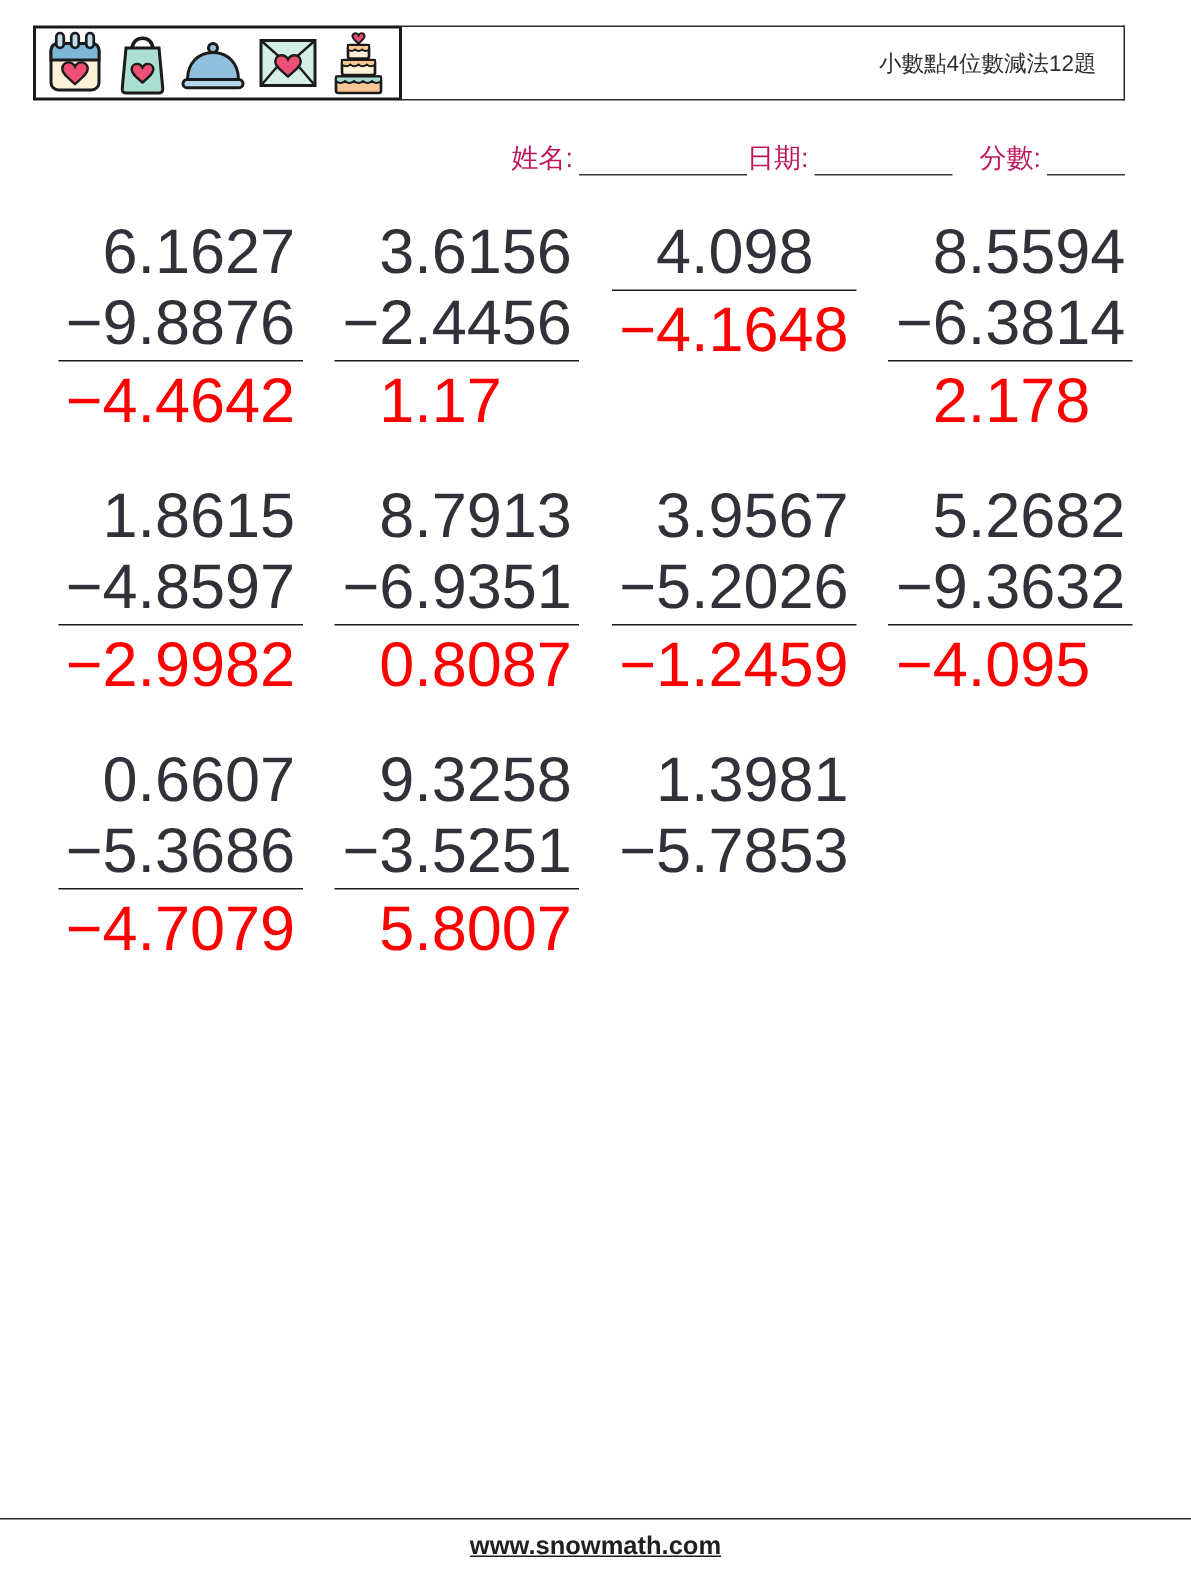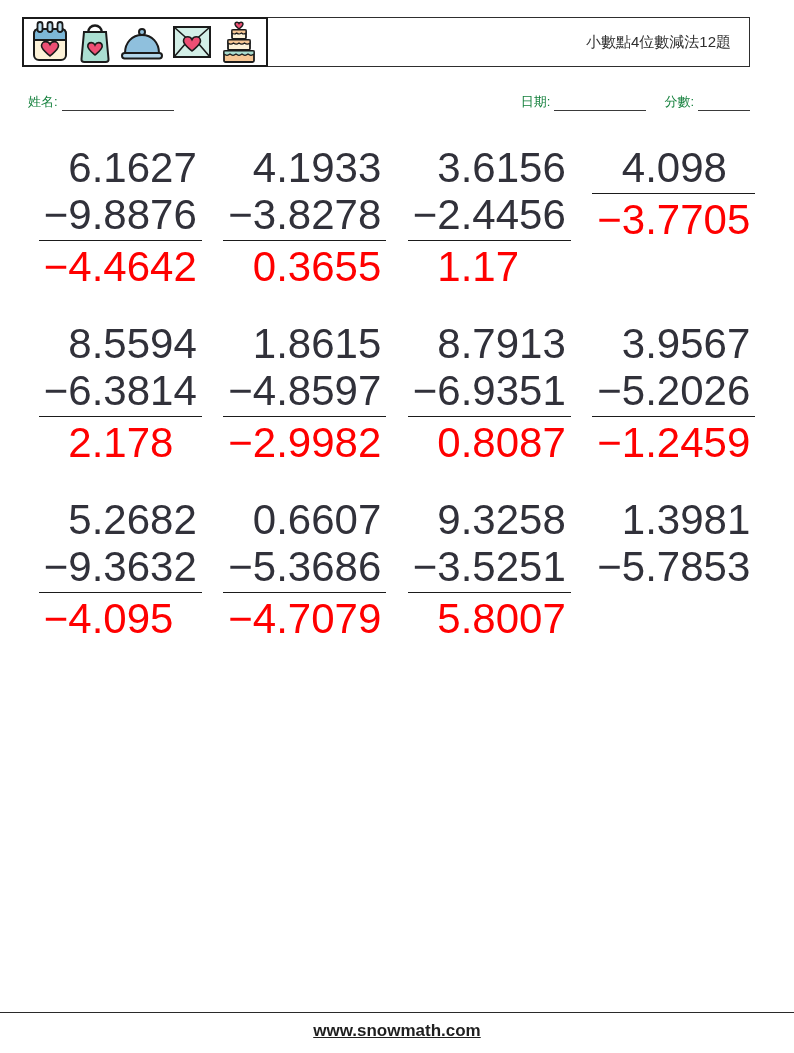--- a/index.html
+++ b/index.html
@@ -14,21 +14,21 @@
     border:2px solid #1b1b1b;background:#fff;display:flex;align-items:center;
     gap:7px;padding:1px 8px 1px 6px;box-sizing:border-box;height:50px;
   }
   .icon-box svg{display:block;}
   .title-box{
     border:1px solid #2e2e2e;border-left:none;flex:1;display:flex;align-items:center;
     justify-content:flex-end;padding-right:18px;box-sizing:border-box;height:50px;
     font-size:15px;color:#2e2e2e;
   }
   
-  .fields{position:absolute;top:93px;left:28px;right:44px;display:flex;justify-content:space-between;font-size:13px;color:#15803d;}
+  .fields{position:absolute;top:93px;left:28px;right:44px;display:flex;justify-content:flex-end;font-size:18px;color:#be185d;}
   .blank{display:inline-block;border-bottom:1.5px solid #3a3a3a;height:15px;vertical-align:bottom;margin-left:4px;}
   .blank.name{width:112px;}
   .blank.date{width:92px;margin-right:18px;}
   .blank.score{width:52px;}
   
   .grid{
     position:absolute;top:144px;left:28px;width:738px;
     display:grid;grid-template-columns:repeat(4,1fr);row-gap:30px;justify-items:center;
   }
   .problem{display:inline-block;text-align:right;font-size:42px;line-height:47px;color:#31313a;}
@@ -104,32 +104,27 @@
   </div>
 </div>
 
 <div class="grid">
   <div class="problem">
     <div class="num top">6.1627</div>
     <div class="num bottom">−9.8876</div>
     <div class="num answer">−4.4642</div>
   </div>
   <div class="problem">
-    <div class="num top">4.1933</div>
-    <div class="num bottom">−3.8278</div>
-    <div class="num answer">0.3655</div>
-  </div>
-  <div class="problem">
     <div class="num top">3.6156</div>
     <div class="num bottom">−2.4456</div>
     <div class="num answer">1.17<span class="pad">00</span></div>
   </div>
   <div class="problem">
     <div class="num top">4.098<span class="pad">0</span></div>
-    <div class="num answer">−3.7705</div>
+    <div class="num answer">−4.1648</div>
   </div>
   <div class="problem">
     <div class="num top">8.5594</div>
     <div class="num bottom">−6.3814</div>
     <div class="num answer">2.178<span class="pad">0</span></div>
   </div>
   <div class="problem">
     <div class="num top">1.8615</div>
     <div class="num bottom">−4.8597</div>
     <div class="num answer">−2.9982</div>

